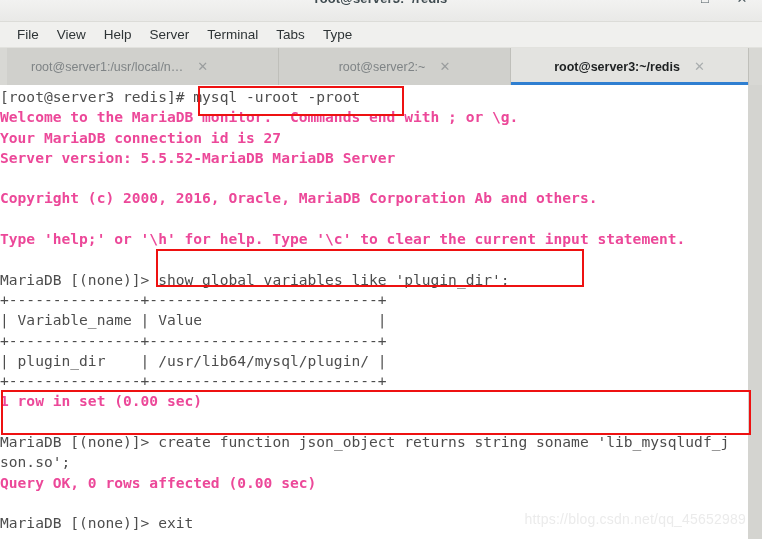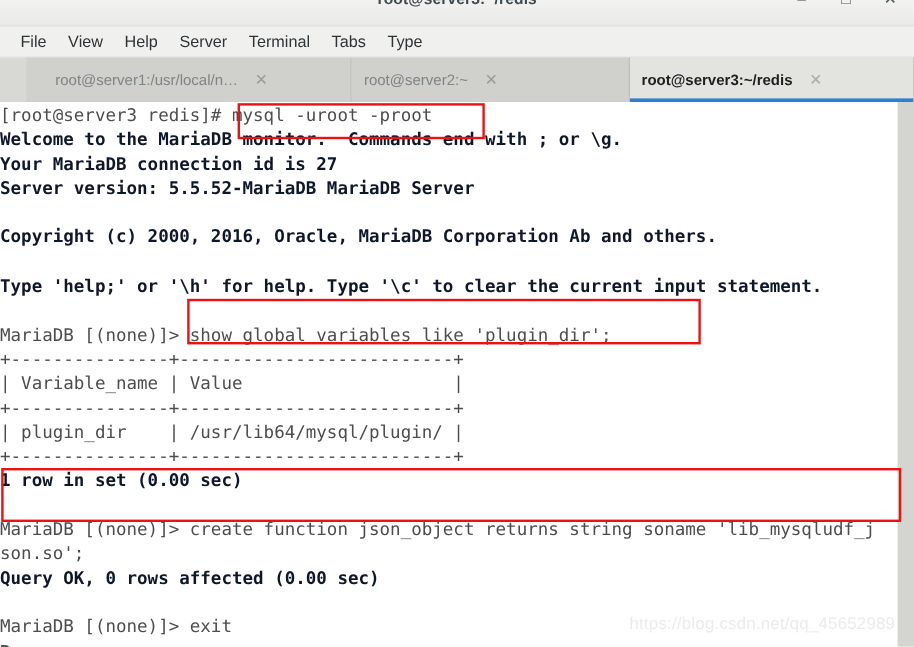--- a/index.html
+++ b/index.html
@@ -79,28 +79,28 @@
     white-space: nowrap;
   }
 
   
   #tabbar {
     height: 37px;
     background: #d8d8d4;
     display: flex;
     align-items: stretch;
     flex: 0 0 auto;
-    padding-left: 22px;
+    padding-left: 7px;
     box-sizing: border-box;
     position: relative;
   }
   .tab {
     display: flex;
     align-items: center;
-    justify-content: flex-start;
+    justify-content: center;
     position: relative;
     box-sizing: border-box;
     cursor: default;
     font-size: 12.5px;
     color: #7f8486;
     background: #d0d0cc;
     border-right: 1px solid #bfbfba;
     padding: 0 10px;
   }
   .tab .tab-label {
@@ -147,21 +147,21 @@
     top: 2px;
     width: 748px;
     font-family: "DejaVu Sans Mono", "Liberation Mono", monospace;
     font-size: 14.6px;
     line-height: 20.3px;
     color: #4d4d4d;
     white-space: pre;
     letter-spacing: 0px;
   }
   .line { height: 20.3px; white-space: pre; }
-  .b { font-weight: bold; color: #0f172a; }
+  .b { font-weight: bold; color: #ec4899; }
   .n { font-weight: normal; color: #4d4d4d; }
 
   
   #scroll-gutter {
     position: absolute;
     top: 0;
     right: 0;
     width: 14px;
     height: 100%;
     background: #d4d4d0;

